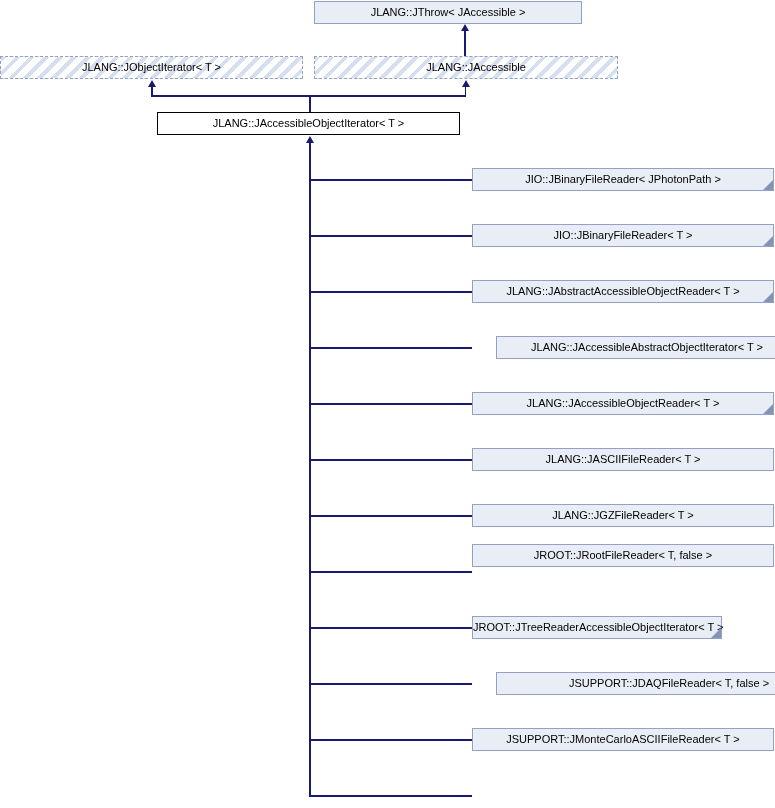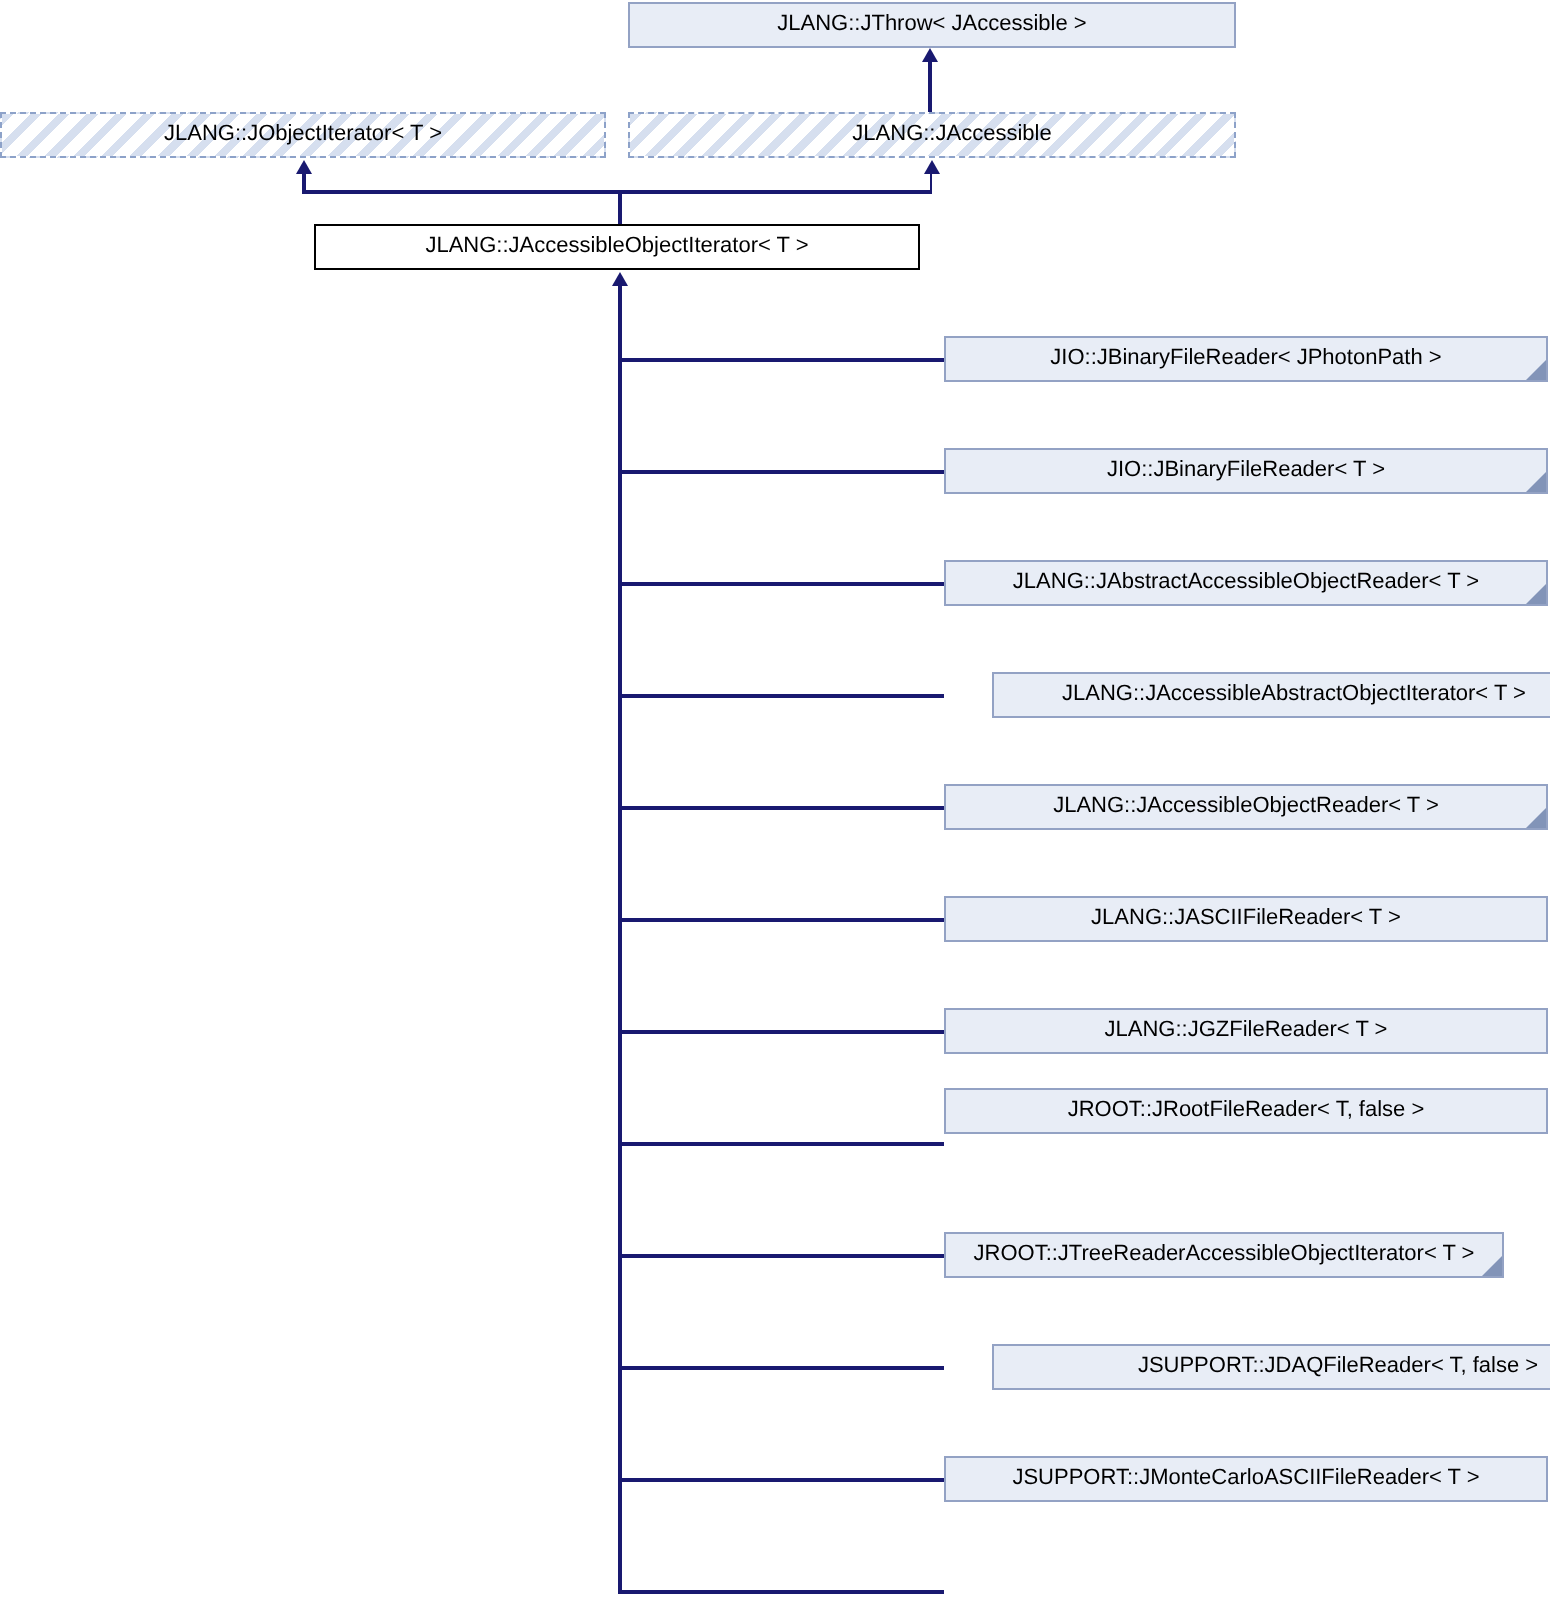--- a/index.html
+++ b/index.html
@@ -84,33 +84,33 @@
   <div class="edge h-line branch" style="left:309.25px; top:347.25px; width:162.75px;"></div>
   <div class="edge h-line branch" style="left:309.25px; top:403.25px; width:162.75px;"></div>
   <div class="edge h-line branch" style="left:309.25px; top:459.25px; width:162.75px;"></div>
   <div class="edge h-line branch" style="left:309.25px; top:515.25px; width:162.75px;"></div>
   <div class="edge h-line branch" style="left:309.25px; top:571.25px; width:162.75px;"></div>
   <div class="edge h-line branch" style="left:309.25px; top:627.25px; width:162.75px;"></div>
   <div class="edge h-line branch" style="left:309.25px; top:683.25px; width:162.75px;"></div>
   <div class="edge h-line branch" style="left:309.25px; top:739.25px; width:162.75px;"></div>
   <div class="edge h-line branch" style="left:309.25px; top:795.25px; width:162.75px;"></div>
 
-  <div class="node blue" style="left:314px; top:1px; width:304px;">JLANG::JThrow&lt; JAccessible &gt;</div>
+  <div class="node blue" style="left:314px; top:1px; width:268px;">JLANG::JThrow&lt; JAccessible &gt;</div>
 
   <div class="node hatched" style="left:0px; top:56px; width:303px;">JLANG::JObjectIterator&lt; T &gt;</div>
 
   <div class="node hatched" style="left:314px; top:56px; width:304px;padding-left:20px;">JLANG::JAccessible</div>
 
   <div class="node current" style="left:157px; top:112px; width:303px;text-align:center;">JLANG::JAccessibleObjectIterator&lt; T &gt;</div>
 
   <div class="node blue derived truncated" style="left:472px; top:168px; width:302px;">JIO::JBinaryFileReader&lt; JPhotonPath &gt;</div>
   <div class="node blue derived truncated" style="left:472px; top:224px; width:302px;">JIO::JBinaryFileReader&lt; T &gt;</div>
   <div class="node blue derived truncated" style="left:472px; top:280px; width:302px;">JLANG::JAbstractAccessibleObjectReader&lt; T &gt;</div>
   <div class="node blue derived" style="left:472px; top:336px; width:302px;margin-left:24px;">JLANG::JAccessibleAbstractObjectIterator&lt; T &gt;</div>
   <div class="node blue derived truncated" style="left:472px; top:392px; width:302px;">JLANG::JAccessibleObjectReader&lt; T &gt;</div>
   <div class="node blue derived" style="left:472px; top:504px; width:302px;">JLANG::JGZFileReader&lt; T &gt;</div>
   <div class="node blue derived" style="left:472px; top:448px; width:302px;">JLANG::JASCIIFileReader&lt; T &gt;</div>
   <div class="node blue derived" style="left:472px; top:544px; width:302px;">JROOT::JRootFileReader&lt; T, false &gt;</div>
-  <div class="node blue derived truncated" style="left:472px; top:616px; width:280px;">JROOT::JTreeReaderAccessibleObjectIterator&lt; T &gt;</div>
+  <div class="node blue derived truncated" style="left:472px; top:616px; width:250px;">JROOT::JTreeReaderAccessibleObjectIterator&lt; T &gt;</div>
   <div class="node blue derived" style="left:496px; top:672px; width:326px;padding-left:20px;">JSUPPORT::JDAQFileReader&lt; T, false &gt;</div>
   <div class="node blue derived" style="left:472px; top:728px; width:302px;">JSUPPORT::JMonteCarloASCIIFileReader&lt; T &gt;</div>
 
 </div>
 
 </body></html>

